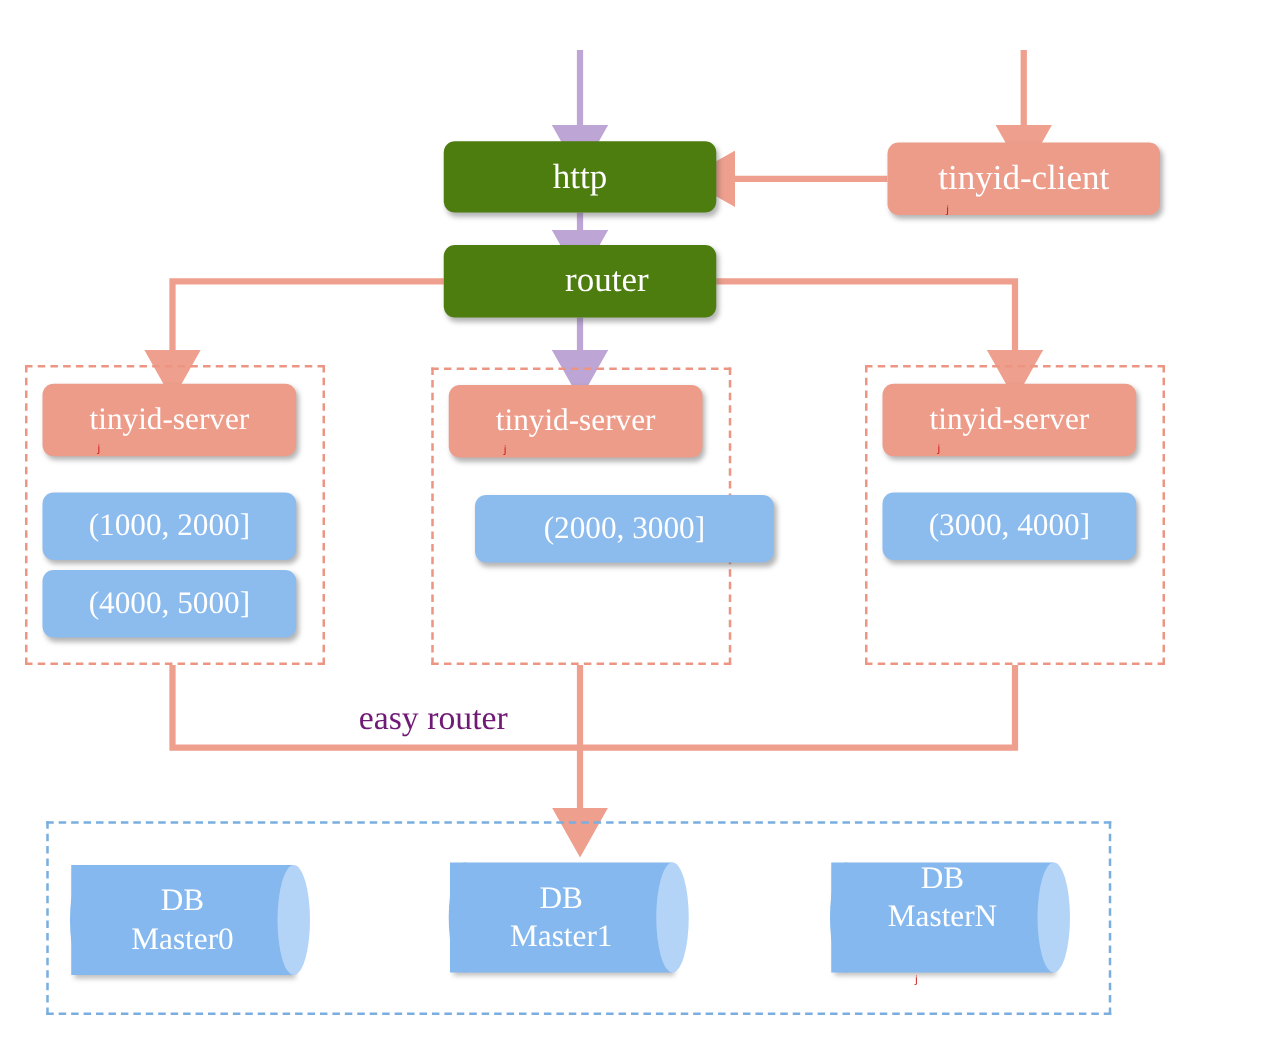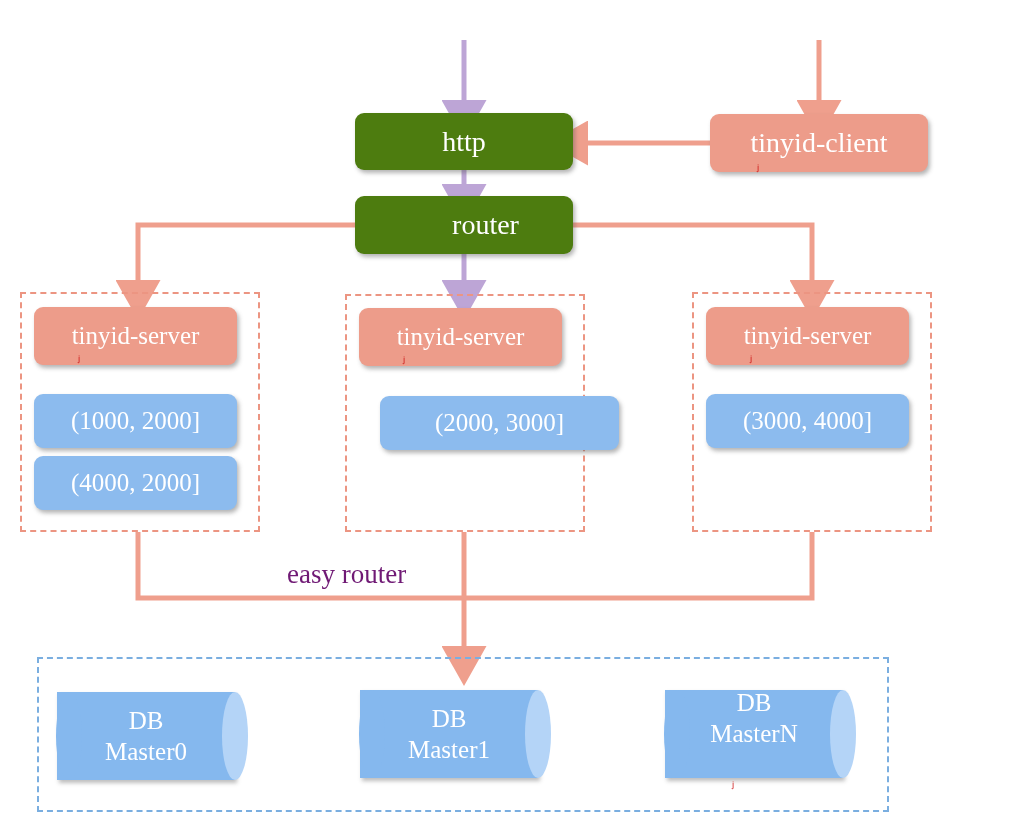--- a/index.html
+++ b/index.html
@@ -210,21 +210,21 @@
       <span>tinyid-server</span>
       <span class="spellmark">ⱼ</span>
     </span>
   </div>
 
   <div class="node blue" style="left:34px; top:394px; width:203px; height:54px; font-size:25px;">
     <span class="node-label">(1000, 2000]</span>
   </div>
 
   <div class="node blue" style="left:34px; top:456px; width:203px; height:54px; font-size:25px;">
-    <span class="node-label">(4000, 2000]</span>
+    <span class="node-label">(4000, 5000]</span>
   </div>
 
   <div class="group-box" style="left:345px; top:294px; width:240px; height:238px;"></div>
 
   <div class="node salmon" style="left:359px; top:308px; width:203px; height:58px; font-size:25px;">
     <span class="node-label">
       <span>tinyid-server</span>
       <span class="spellmark">ⱼ</span>
     </span>
   </div>

